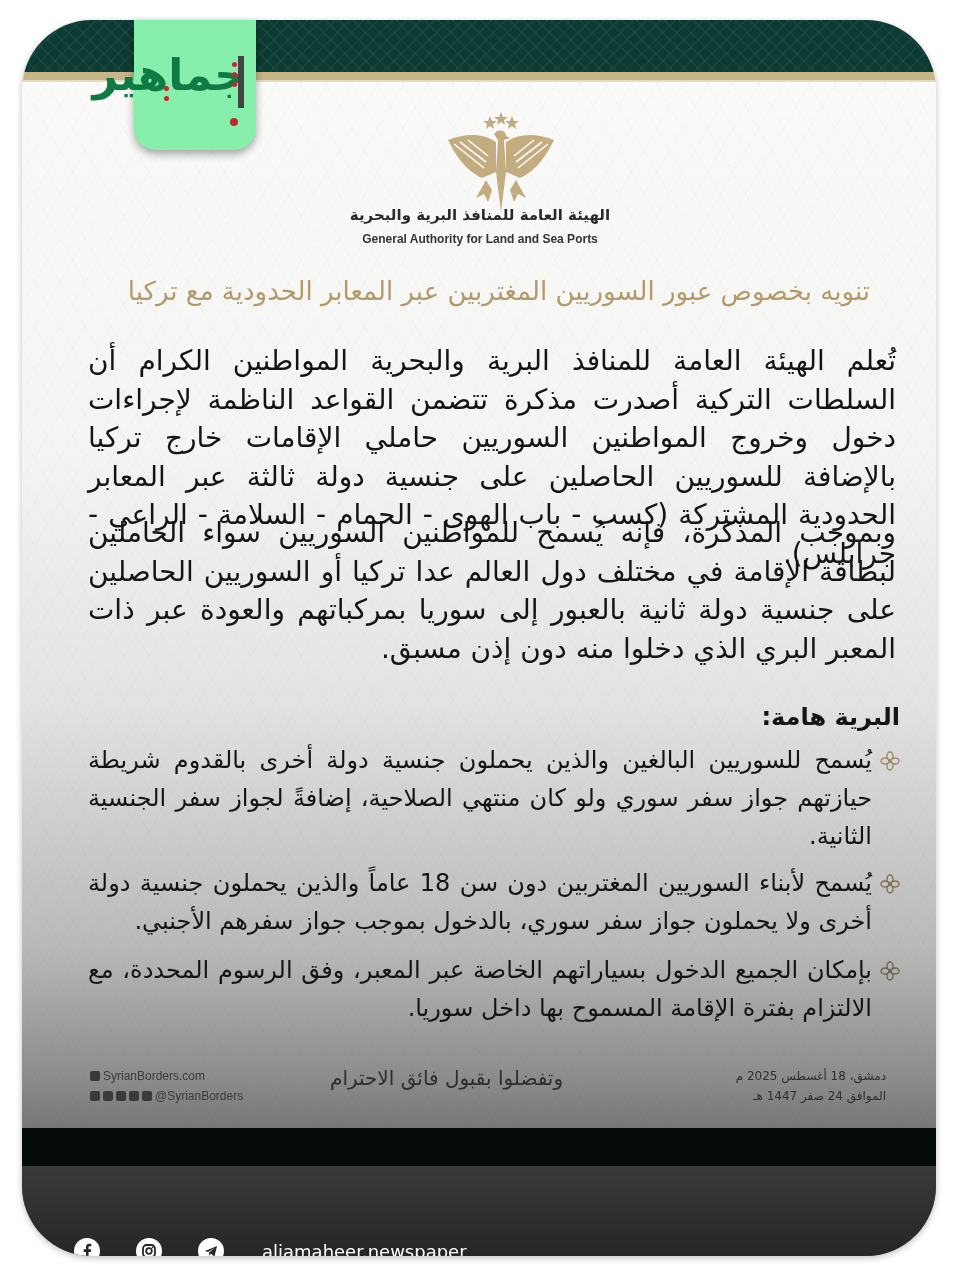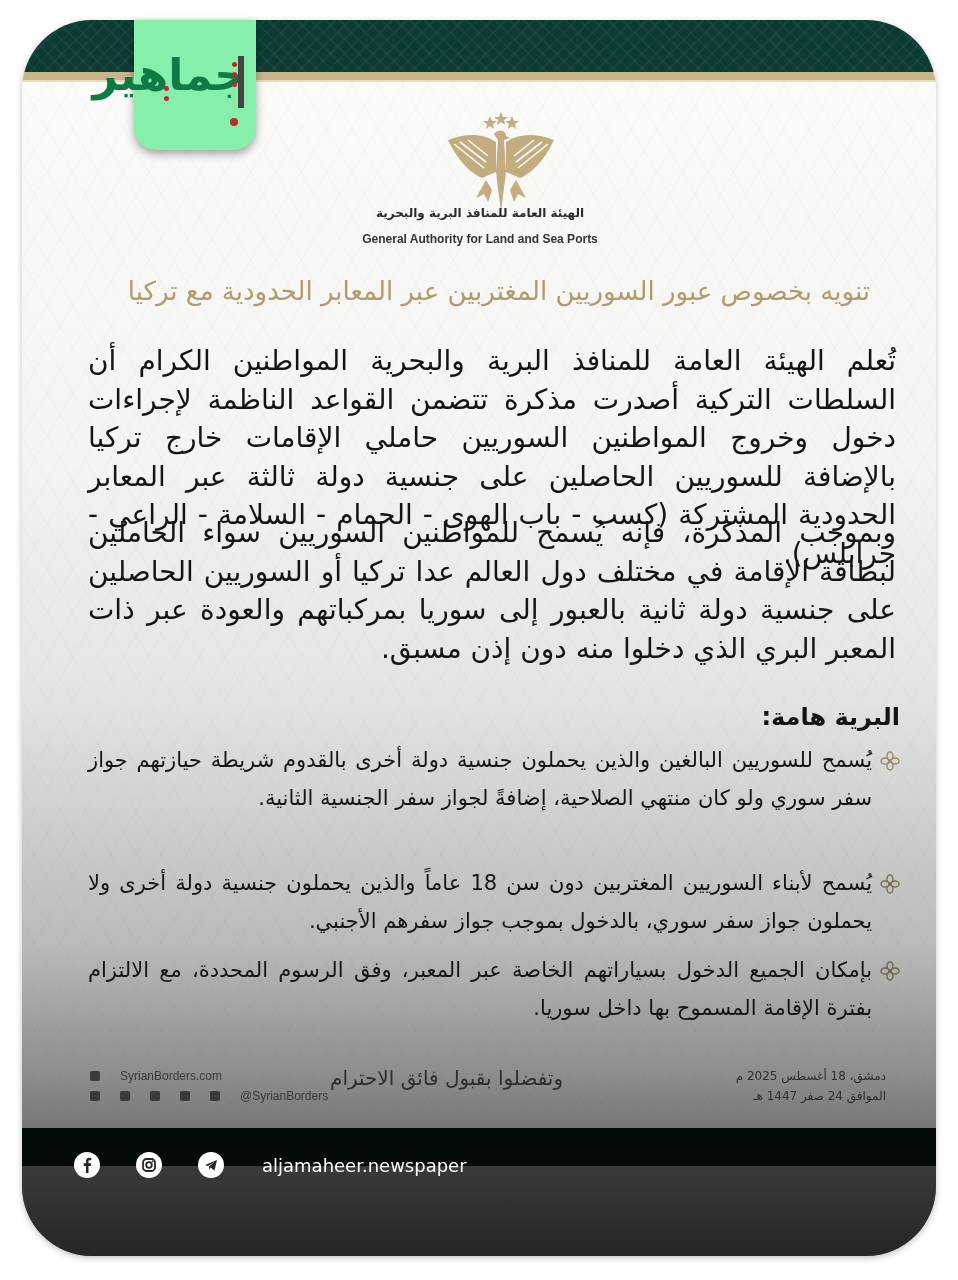--- a/index.html
+++ b/index.html
@@ -43,21 +43,21 @@
     position:absolute; left:12px; top:36px; width:100px; height:80px;
     color:#107a45; font-weight:bold; font-size:44px; line-height:38px; text-align:center;
     font-family:"DejaVu Sans", sans-serif; direction:rtl;
   }
   .logo-bar { position:absolute; left:104px; top:36px; width:6px; height:52px; background:#444; }
   .logo-star { position:absolute; width:5px; height:5px; border-radius:50%; background:#c1272d; }
 
   .emblem { position:absolute; left:418px; top:92px; width:122px; height:104px; }
   .authority-ar {
     position:absolute; left:300px; top:206px; width:360px; text-align:center;
-    font-size:12px; font-weight:bold; color:#2a2a2a; direction:rtl;
+    font-size:15px; font-weight:bold; color:#2a2a2a; direction:rtl;
   }
   .authority-en {
     position:absolute; left:300px; top:232px; width:360px; text-align:center;
     font-size:12px; font-weight:bold; color:#333; font-family:"Liberation Sans", sans-serif;
   }
 
   .title {
     position:absolute; left:80px; top:276px; width:790px; text-align:right; direction:rtl;
     font-size:26px; font-weight:normal; color:#b39a6a;
   }
@@ -75,31 +75,31 @@
     font-size:24px; font-weight:bold; color:#141414;
   }
   .bullet {
     position:absolute; left:88px; width:812px; direction:rtl;
   }
   .bullet-icon {
     position:absolute; right:0; top:10px; width:20px; height:20px;
   }
   .bullet-text {
     margin-right:28px; text-align:justify; text-align-last:right;
-    font-size:21px; line-height:38px; color:#141414;
+    font-size:24px; line-height:38px; color:#141414;
   }
   .b1 { top:741px; }
   .b2 { top:864px; }
   .b3 { top:951px; }
 
   .footer-left {
     position:absolute; left:90px; top:1068px; font-family:"Liberation Sans", sans-serif;
     color:#3a3a3a; font-size:12px;
   }
-  .footer-row { display:flex; align-items:center; gap:20px; height:20px; }
+  .footer-row { display:flex; align-items:center; gap:3px; height:20px; }
   .mini-icon { display:inline-block; width:10px; height:10px; border-radius:2px; background:#3a3a3a; }
   .closing {
     position:absolute; left:330px; top:1066px; width:290px; text-align:left; direction:rtl;
     font-size:20px; color:#2e2e2e;
   }
   .date-block {
     position:absolute; right:72px; top:1066px; width:220px; direction:rtl; text-align:right;
     font-size:12px; color:#2e2e2e; line-height:20px;
   }
 
@@ -205,21 +205,21 @@
   <div class="closing" style="left:308px;top:1046px;">وتفضلوا بقبول فائق الاحترام</div>
 
   <div class="date-block" style="right:50px;top:1046px;">
     <div>دمشق، 18 أغسطس 2025 م</div>
     <div>الموافق 24 صفر 1447 هـ</div>
   </div>
 
   <div class="dark-band"></div>
   <div class="bottom-area"></div>
 
-  <div class="social" style="left:52px;top:1132px;gap:36px;">
+  <div class="social" style="left:52px;top:1218px;gap:36px;">
     <span class="social-icon">
       <svg width="14" height="16" viewBox="0 0 14 16">
           <path d="M8.5 16V9h2.3l.4-2.7H8.5V4.6c0-.8.3-1.3 1.4-1.3h1.4V.9C11 .8 10.2.7 9.3.7 7.3.7 6 1.9 6 4.1v2.2H3.7V9H6v7z" fill="#262626"></path>
         </svg>
     </span>
     <span class="social-icon">
       <svg width="16" height="16" viewBox="0 0 16 16">
           <rect x="2" y="2" width="12" height="12" rx="3.5" fill="none" stroke="#262626" stroke-width="1.8"></rect>
           <circle cx="8" cy="8" r="2.8" fill="none" stroke="#262626" stroke-width="1.8"></circle>
           <circle cx="11.6" cy="4.4" r="0.9" fill="#262626"></circle>

